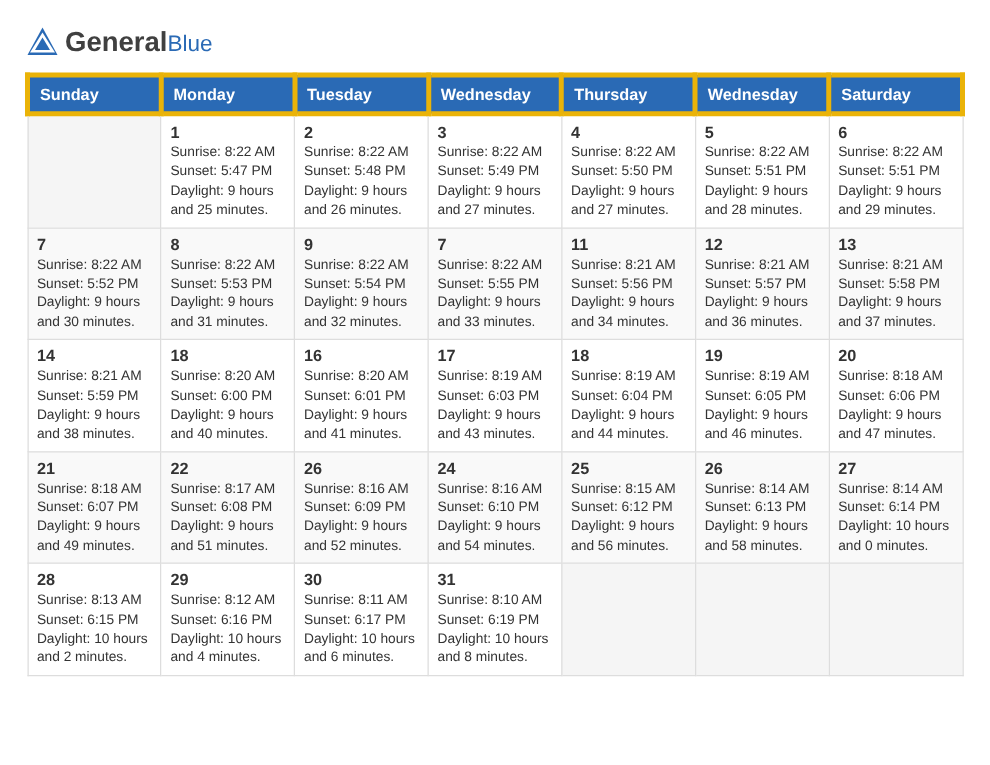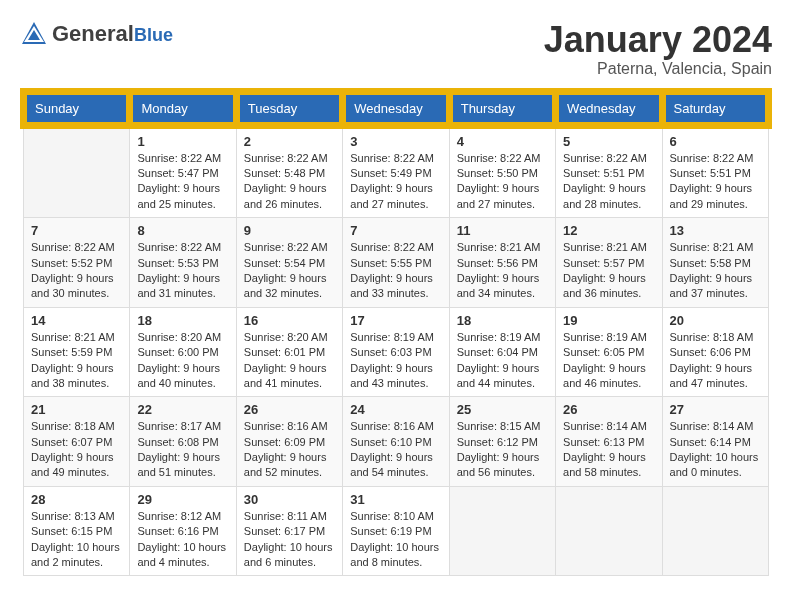--- a/index.html
+++ b/index.html
@@ -40,24 +40,24 @@
     }
     .calendar {
       width: 100%;
       border-collapse: collapse;
       border: 1px solid #ccc;
     }
     .calendar th {
       background-color: #2a6ab5;
       color: #fff;
       font-size: 13px;
-      font-weight: normal;
+      font-weight: bold;
       padding: 6px 8px;
       text-align: left;
-      border: 7px solid #eab308;
+      border: 4px solid #eab308;
     }
     .calendar td {
       vertical-align: top;
       padding: 5px 7px;
       border: 1px solid #ddd;
       width: calc(100% / 7);
       min-height: 80px;
       background: #fff;
       font-size: 11px;
       color: #333;
@@ -83,26 +83,22 @@
 <body>
 
 <div class="header-area">
   <div class="logo">
     <svg class="logo-icon" viewBox="0 0 28 28" xmlns="http://www.w3.org/2000/svg">
       <polygon points="14,2 26,24 2,24" fill="#2a6ab5"></polygon>
       <polygon points="14,6 24,22 4,22" fill="#fff"></polygon>
       <polygon points="14,10 20,20 8,20" fill="#2a6ab5"></polygon>
     </svg>
     <span>
-      <span style="font-size:22px;font-weight:bold;color:#404040;">General</span><span style="font-size:18px;font-weight:bold;color:#2a6ab5;">Blue</span>
+      <span style="font-size:22px;font-weight:bold;color:#404040;">General</span><span style="font-size:18px;font-weight:normal;color:#2a6ab5;">Blue</span>
     </span>
-  </div>
-  <div class="title-area">
-    <div class="month-title">January 2024</div>
-    <div class="subtitle">Paterna, Valencia, Spain</div>
   </div>
 </div>
 
 <table class="calendar">
   <thead>
     <tr>
     <th>Sunday</th>
         <th>Monday</th>
         <th>Tuesday</th>
         <th>Wednesday</th>

